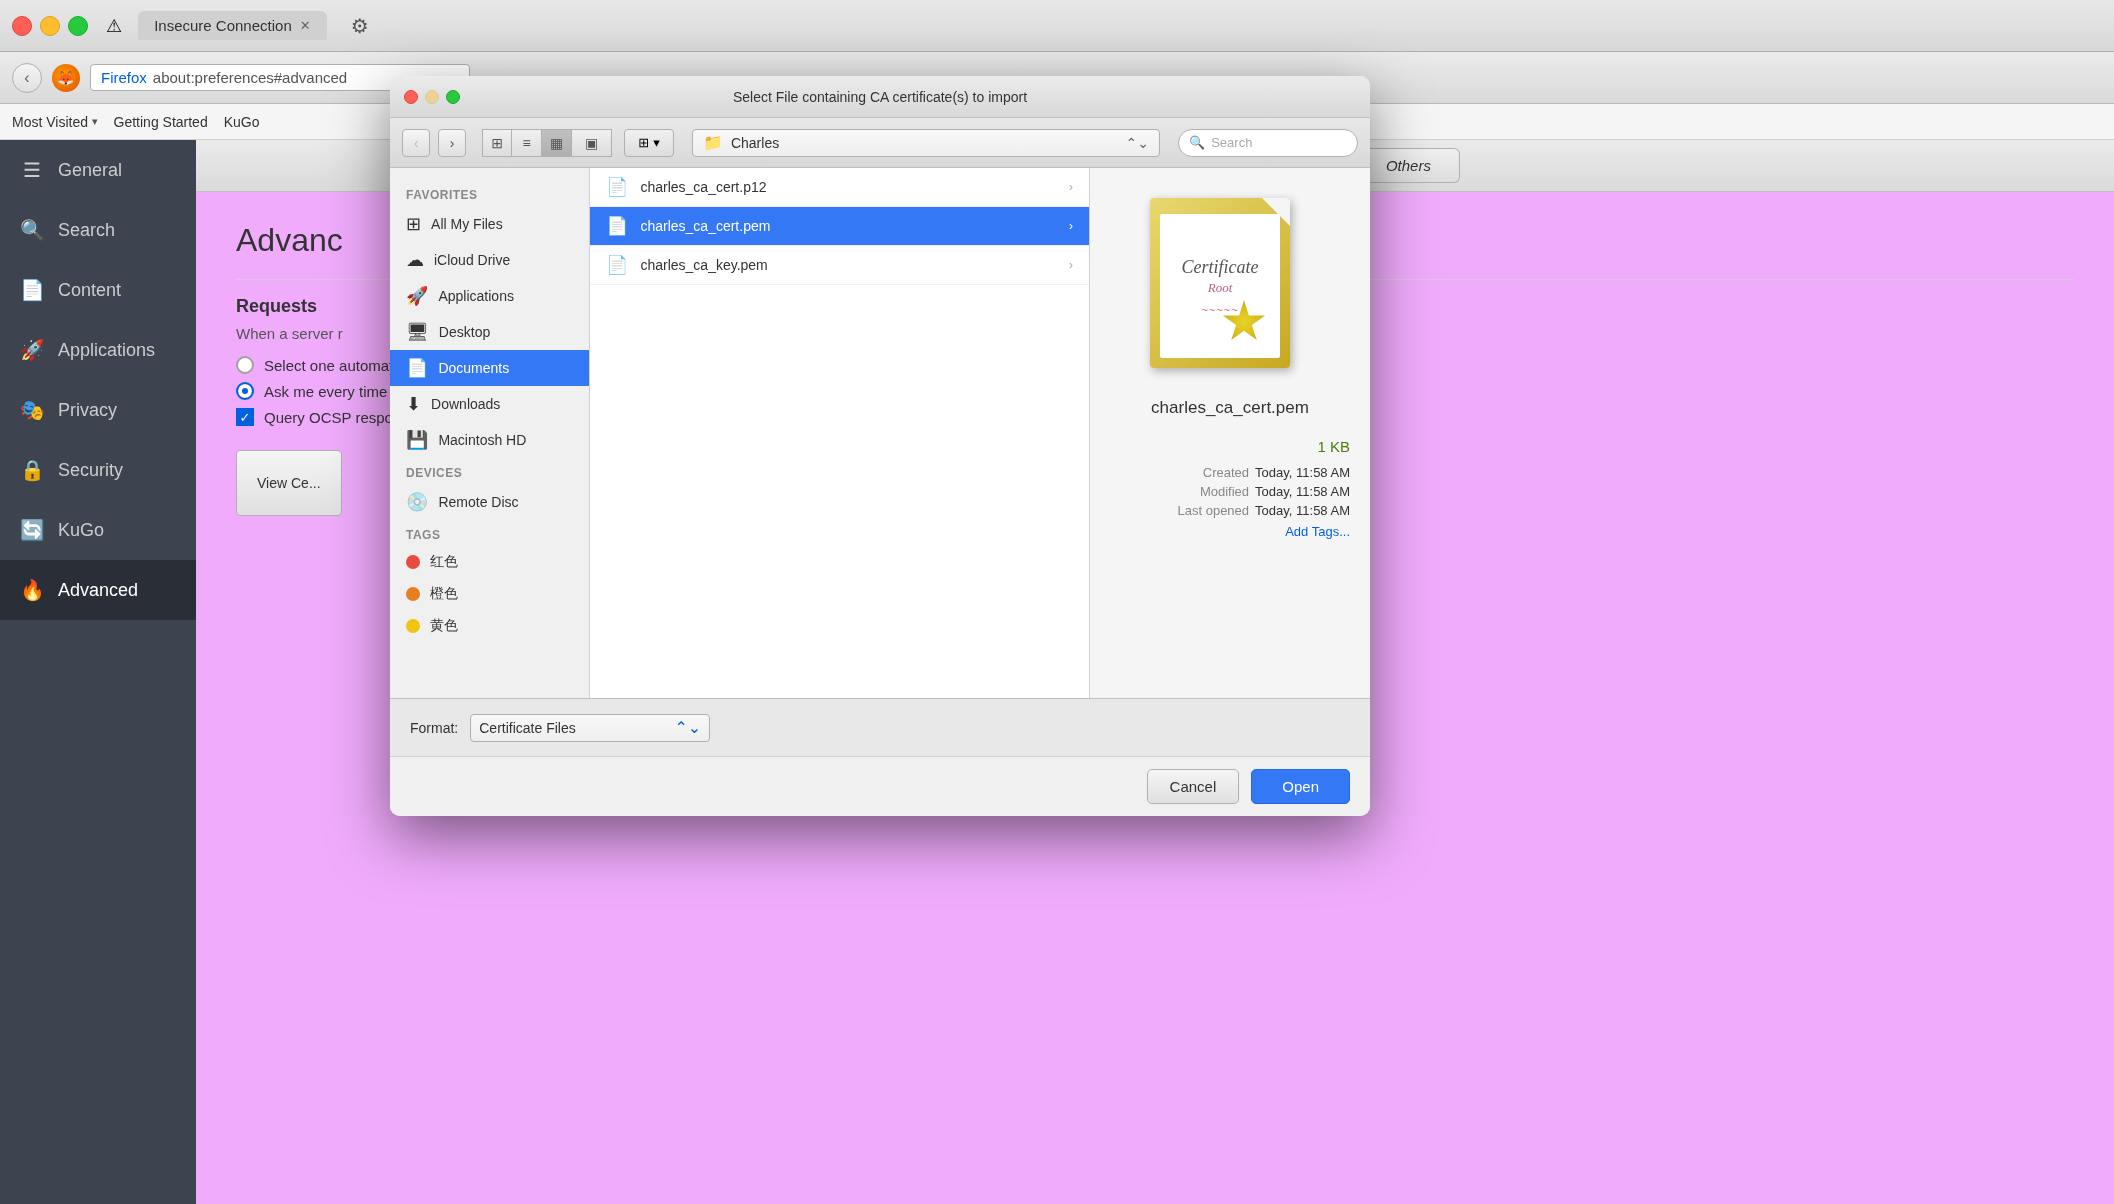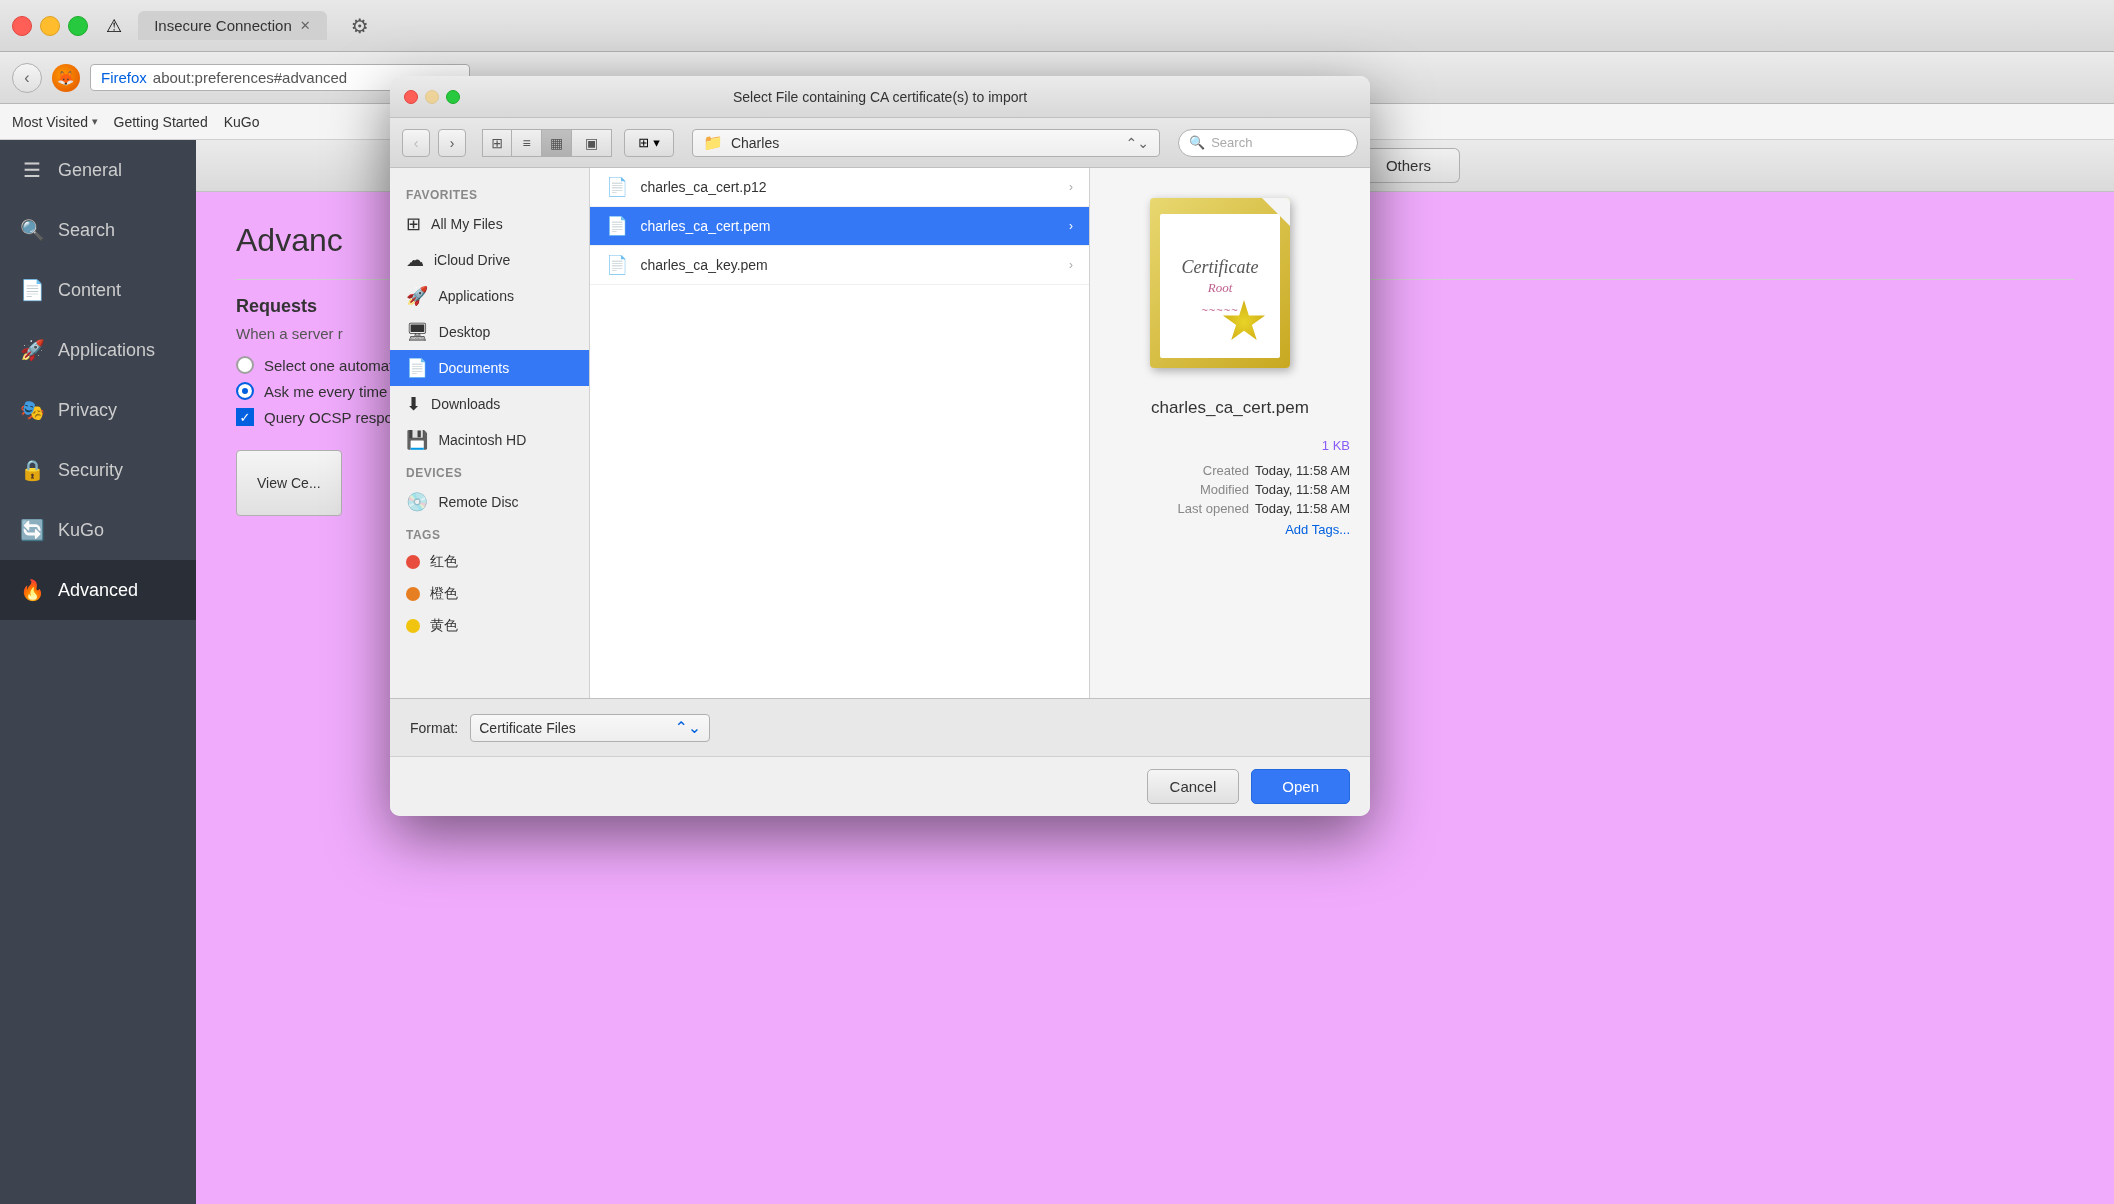--- a/index.html
+++ b/index.html
@@ -143,21 +143,21 @@
     .cert-tab {
       padding: 8px 28px;
       font-size: 15px;
       color: #333;
       border: 1px solid #b0b0b0;
       background: linear-gradient(to bottom, #f0f0f0, #ddd);
       cursor: pointer;
     }
     .cert-tab:first-child { border-radius: 6px 0 0 6px; }
     .cert-tab:last-child { border-radius: 0 6px 6px 0; }
-    .cert-tab + .cert-tab { border-left: none; }
+    .cert-tab + .cert-tab { border-left: none; font-style: italic; }
     .cert-tab.dimmed { color: #aaa; }
 
     
     .advanced-content {
       position: absolute;
       top: 52px; left: 0; right: 0; bottom: 0;
       padding: 30px 40px;
       background: #f0abfc;
     }
     .section-title {
@@ -467,21 +467,21 @@
       color: #555;
     }
     .meta-row {
       display: flex;
       justify-content: flex-end;
       margin-bottom: 4px;
       gap: 6px;
     }
     .meta-label { color: #888; text-align: right; }
     .meta-value { color: #333; }
-    .meta-size { text-align: right; margin-bottom: 10px; font-size: 13px; color: #8b5cf6; }
+    .meta-size { text-align: right; margin-bottom: 10px; font-size: 15px; color: #4d7c0f; }
     .add-tags-link { color: #0060df; font-size: 13px; cursor: pointer; }
 
     
     .dialog-format-bar {
       height: 58px;
       background: #e8e8e8;
       border-top: 1px solid #c0c0c0;
       display: flex;
       align-items: center;
       padding: 0 20px;

